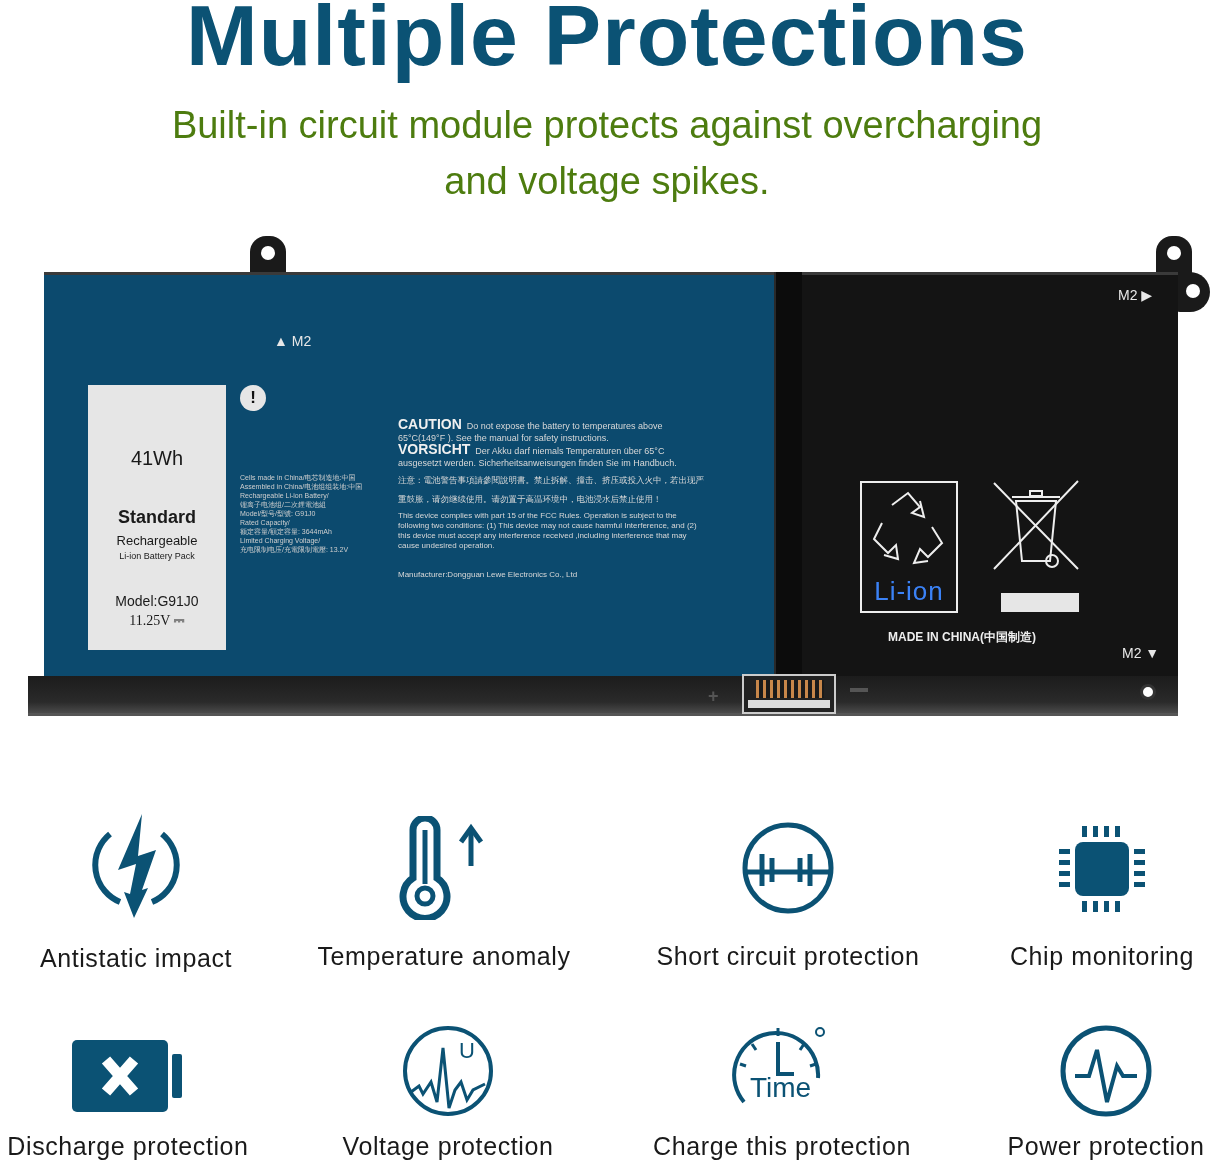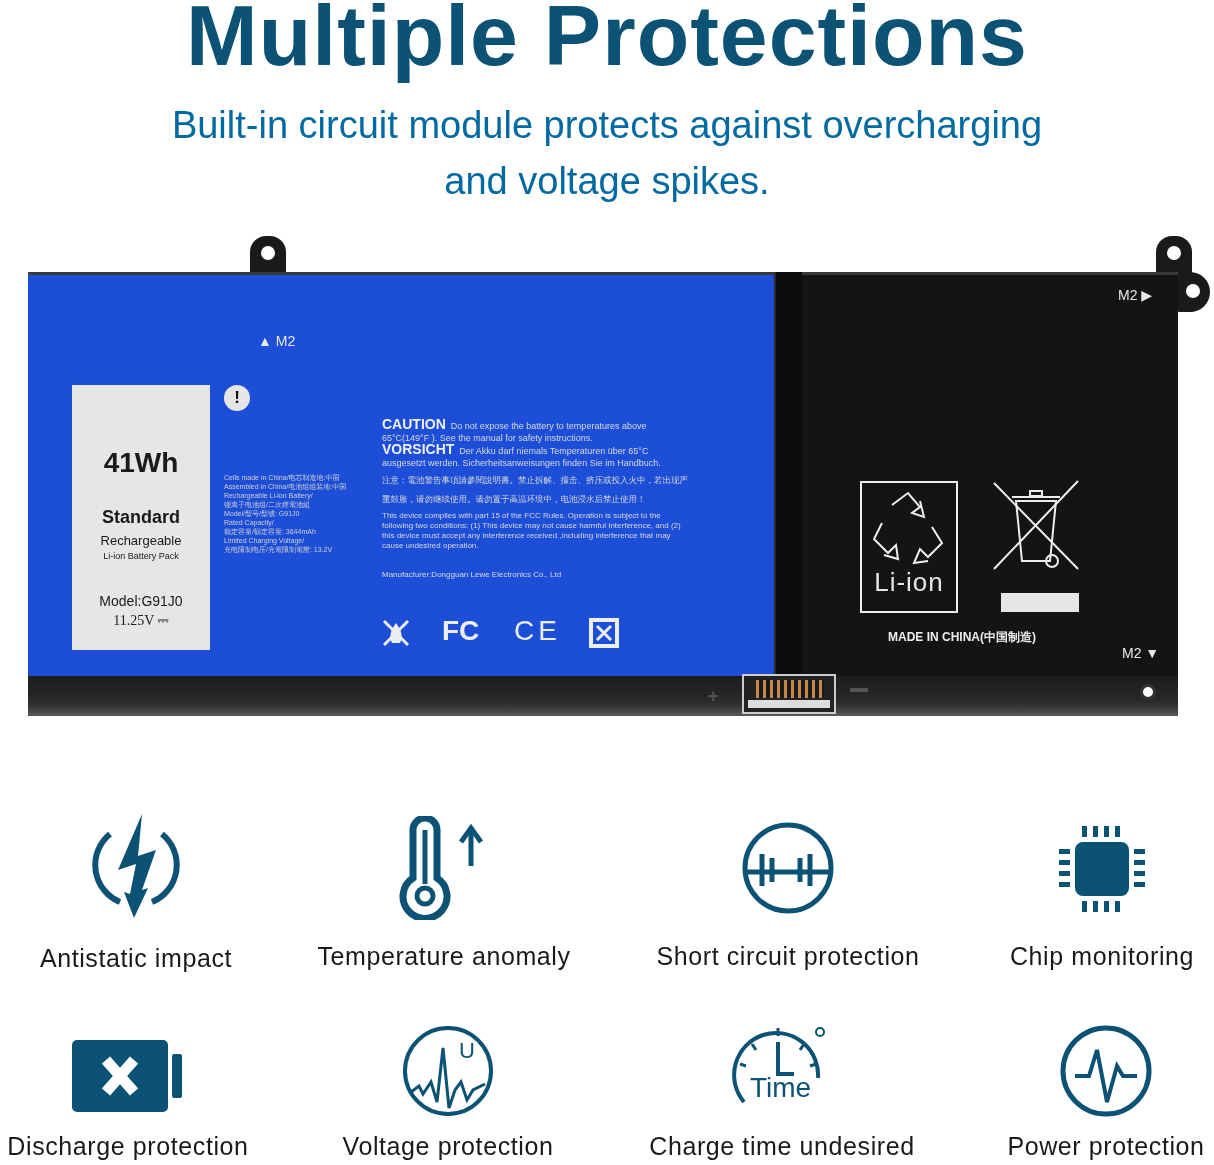--- a/index.html
+++ b/index.html
@@ -6,30 +6,30 @@
     html, body { width: 1214px; height: 1165px; background: #ffffff; overflow: hidden; }
     body { position: relative; font-family: "Liberation Sans", sans-serif; }
 
     .title {
       position: absolute; left: 0; top: -14px; width: 1214px; text-align: center;
       font-family: "Liberation Sans", sans-serif; font-weight: bold; font-size: 86px;
       color: #0b5274; letter-spacing: 1px;
     }
     .subtitle {
       position: absolute; left: 0; width: 1214px; text-align: center;
-      font-family: "Liberation Sans", sans-serif; font-size: 38px; color: #0369a1;
+      font-family: "Liberation Sans", sans-serif; font-size: 38px; color: #4d7c0f;
     }
     .sub1 { top: 104px; }
     .sub2 { top: 160px; text-align: center; }
 
     
     .battery { position: absolute; left: 28px; top: 236px; width: 1186px; height: 484px; }
     .cell-left {
-      position: absolute; left: 0; top: 36px; width: 748px; height: 408px;
-      background: #1d4ed8; border-top: 3px solid #3a3a3a;
+      position: absolute; left: 16px; top: 36px; width: 748px; height: 408px;
+      background: #0c4a6e; border-top: 3px solid #3a3a3a;
     }
     .cell-right {
       position: absolute; left: 774px; top: 36px; width: 376px; height: 408px;
       background: #141414; border-top: 3px solid #3a3a3a;
     }
     .divider-strip {
       position: absolute; left: 746px; top: 36px; width: 30px; height: 420px;
       background: #0c0c0c; border-left: 2px solid #2a2a2a; border-right: 2px solid #2a2a2a;
     }
     .bottom-rail {
@@ -50,21 +50,21 @@
 
     .m2 { position: absolute; color: #e8e8e8; font-size: 14px; font-family: "Liberation Sans", sans-serif; }
     .m2-top-left { left: 230px; top: 58px; }
     .m2-top-right { left: 1090px; top: 48px; }
     .m2-bottom-right { left: 1094px; top: 406px; }
 
     .spec-label {
       position: absolute; left: 44px; top: 110px; width: 138px; height: 265px;
       background: #e6e6e6; text-align: center; color: #1a1a1a;
     }
-    .spec-label .wh { position: absolute; top: 62px; width: 100%; font-size: 28px; font-weight: bold; }
+    .spec-label .wh { position: absolute; top: 62px; width: 100%; font-size: 20px; font-weight: normal; }
     .spec-label .std { position: absolute; top: 122px; width: 100%; font-size: 18px; font-weight: bold; }
     .spec-label .rech { position: absolute; top: 148px; width: 100%; font-size: 13px; }
     .spec-label .pack { position: absolute; top: 166px; width: 100%; font-size: 9px; }
     .spec-label .model { position: absolute; top: 208px; width: 100%; font-size: 14px; }
     .spec-label .volt { position: absolute; top: 228px; width: 100%; font-size: 14px; font-family: Liberation Serif, serif; }
 
     .warn-icon {
       position: absolute; left: 196px; top: 110px; width: 26px; height: 26px; border-radius: 50%;
       background: #e6e6e6; color: #111; text-align: center; font-weight: bold; font-size: 17px; line-height: 26px;
     }
@@ -76,21 +76,21 @@
     .cells-info { position: absolute; left: 196px; top: 198px; width: 150px; color: #cfcfcf; font-size: 7px; line-height: 9px; }
     .caution { position: absolute; left: 354px; top: 144px; width: 310px; color: #d8d8d8; font-size: 9px; line-height: 11.6px; }
     .caution b { font-size: 14px; color: #f0f0f0; }
     .cert-row { position: absolute; left: 352px; top: 340px; width: 260px; height: 36px; }
     .cert { position: absolute; top: 0; color: #eee; font-weight: bold; font-size: 28px; }
 
     .recycle-box {
       position: absolute; left: 58px; top: 206px; width: 98px; height: 132px;
       border: 2px solid #eee;
     }
-    .recycle-box .liion { position: absolute; bottom: 13px; width: 100%; text-align: center; color: #e5e5e5; font-size: 26px; letter-spacing: 1px; }
+    .recycle-box .liion { position: absolute; bottom: 4px; width: 100%; text-align: center; color: #3b82f6; font-size: 26px; letter-spacing: 1px; }
     .bin-icon { position: absolute; left: 188px; top: 204px; width: 92px; height: 94px; }
     .white-bar { position: absolute; left: 199px; top: 318px; width: 78px; height: 19px; background: #e6e6e6; }
     .made-in { position: absolute; left: 86px; top: 354px; color: #eee; font-size: 12px; font-weight: bold; }
 
     .connector {
       position: absolute; left: 714px; top: 438px; width: 94px; height: 40px;
       background: #222; border: 2px solid #ccc;
     }
     .connector .pins { position: absolute; left: 12px; top: 4px; width: 68px; height: 18px;
       background: repeating-linear-gradient(90deg, #c8874a 0 3px, #1a1a1a 3px 7px); }
@@ -149,36 +149,20 @@
     </div>
 
     <div class="caution">
       <div><b>CAUTION</b>&nbsp;&nbsp;<span>Do not expose the battery to temperatures above 65°C(149°F ). See the manual for safety instructions.</span></div>
       <div><b>VORSICHT</b>&nbsp;&nbsp;<span>Der Akku darf niemals Temperaturen über 65°C ausgesetzt werden. Sicherheitsanweisungen finden Sie im Handbuch.</span></div>
       <div style="font-size:8.5px;line-height:19px;margin-top:2px">注意：電池警告事項請參閱說明書。禁止拆解、撞击、挤压或投入火中，若出现严重鼓胀，请勿继续使用。请勿置于高温环境中，电池浸水后禁止使用！</div>
       <div style="font-size:8px;line-height:10px;margin-top:2px">This device complies with part 15 of the FCC Rules. Operation is subject to the following two conditions: (1) This device may not cause harmful Interference, and (2) this device must accept any interference received ,including interference that may cause undesired operation.</div>
       <div style="font-size:8px;margin-top:18px">Manufacturer:Dongguan Lewe Electronics Co., Ltd</div>
     </div>
 
-    <div class="cert-row">
-      <span class="cert" style="left:0;top:2px">
-        <svg width="32" height="32" viewBox="0 0 32 32">
-            <path d="M4 4 L28 28 M28 4 L4 28" stroke="#eee" stroke-width="3"></path>
-            <path d="M16 6 C10 14 9 20 12 26 L20 26 C23 20 22 14 16 6Z" fill="#eee"></path>
-          </svg>
-      </span>
-      <span class="cert" style="left:62px">FC</span>
-      <span class="cert" style="left:134px;font-weight:normal;letter-spacing:4px">CE</span>
-      <span class="cert" style="left:208px;top:2px">
-        <svg width="32" height="32" viewBox="0 0 32 32">
-            <rect x="3" y="3" width="26" height="26" fill="none" stroke="#eee" stroke-width="4"></rect>
-            <path d="M9 9 L23 23 M23 9 L9 23" stroke="#eee" stroke-width="3"></path>
-          </svg>
-      </span>
-    </div>
   </div>
 
   <div class="divider-strip"></div>
 
   <div class="cell-right">
     <div class="m2 m2-top-right" style="left:316px;top:12px">M2 ▶</div>
     <div class="recycle-box">
       <svg width="94" height="90" viewBox="0 0 94 90">
         <g fill="none" stroke="#eee" stroke-width="2">
           <path d="M30 22 L46 10 L58 24 L50 30 L62 34 L58 18"></path>
@@ -308,21 +292,21 @@
       <line x1="46" y1="6" x2="46" y2="14" stroke="#0b5274" stroke-width="3"></line>
       <line x1="20" y1="22" x2="24" y2="28" stroke="#0b5274" stroke-width="3"></line>
       <line x1="72" y1="22" x2="68" y2="28" stroke="#0b5274" stroke-width="3"></line>
       <line x1="8" y1="42" x2="14" y2="44" stroke="#0b5274" stroke-width="3"></line>
       <line x1="84" y1="42" x2="78" y2="44" stroke="#0b5274" stroke-width="3"></line>
       <path d="M46 20 L46 52 L62 52" fill="none" stroke="#0b5274" stroke-width="4"></path>
       <circle cx="88" cy="10" r="4" fill="none" stroke="#0b5274" stroke-width="2"></circle>
     </svg>
     <span style="position:absolute;left:18px;top:50px;color:#0b5274;font-size:28px;">Time</span>
   </div>
-  <div class="label" style="top:110px">Charge time undesired</div>
+  <div class="label" style="top:110px">Charge this protection</div>
 </div>
 
 <div class="feature" style="left:956px;top:1024px">
   <div class="icon" style="top:0">
     <svg width="94" height="94" viewBox="0 0 94 94">
       <circle cx="47" cy="47" r="43" fill="none" stroke="#0b5274" stroke-width="5"></circle>
       <polyline points="16,52 30,52 38,26 48,78 58,42 64,52 78,52" fill="none" stroke="#0b5274" stroke-width="4"></polyline>
     </svg>
   </div>
   <div class="label" style="top:108px">Power protection</div>

